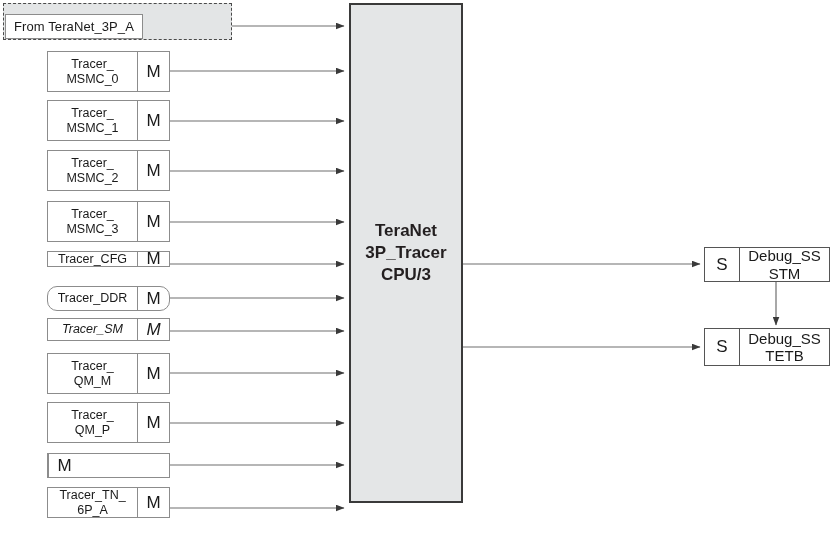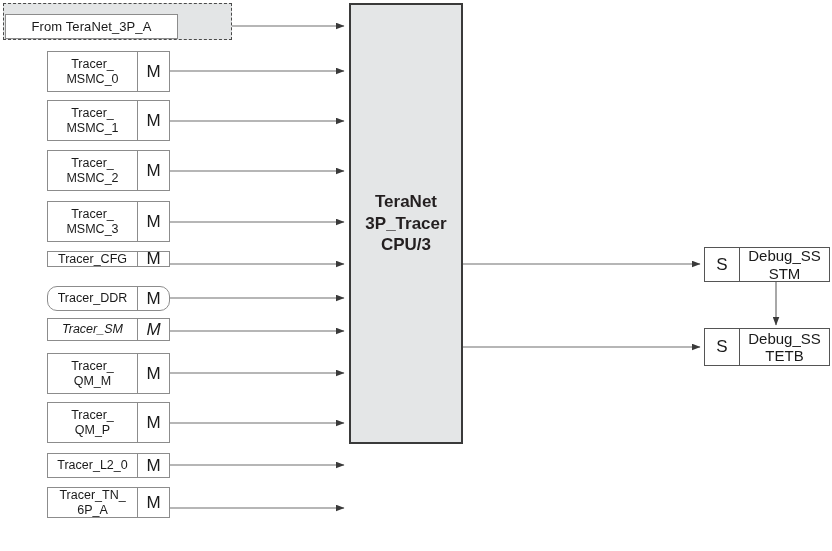--- a/index.html
+++ b/index.html
@@ -151,21 +151,21 @@
         <line x1="170" x2="344" y1="423" y2="423" marker-end="url(#arrowhead)"></line>
         <line x1="170" x2="344" y1="465" y2="465" marker-end="url(#arrowhead)"></line>
         <line x1="170" x2="344" y1="508" y2="508" marker-end="url(#arrowhead)"></line>
         <line x1="463" x2="700" y1="264" y2="264" marker-end="url(#arrowhead)"></line>
         <line x1="463" x2="700" y1="347" y2="347" marker-end="url(#arrowhead)"></line>
         <line x1="776" x2="776" y1="282" y2="325" marker-end="url(#arrowhead)"></line>
       </g>
   </svg>
 
   <div class="abs dashed-group" id="source-group" style="left: 3px; top: 3px; width: 229px; height: 37px;"></div>
-  <div class="abs src-box" id="source-label-box" style="left: 5px; top: 14px; width: 173px; height: 25px;">
+  <div class="abs src-box" id="source-label-box" style="left: 5px; top: 14px; width: 138px; height: 25px;">
     <span>From TeraNet_3P_A</span>
   </div>
 
   <div id="tracer-layer">
       <div class="abs tracer" style="left: 47px; top: 51px; width: 123px; height: 41px;">
         <div class="name-cell">Tracer_
 MSMC_0</div>
         <div class="port-cell">M</div>
       </div>
       <div class="abs tracer" style="left: 47px; top: 100px; width: 123px; height: 41px;">
@@ -199,31 +199,30 @@
         <div class="name-cell">Tracer_
 QM_M</div>
         <div class="port-cell">M</div>
       </div>
       <div class="abs tracer" style="left: 47px; top: 402px; width: 123px; height: 41px;">
         <div class="name-cell">Tracer_
 QM_P</div>
         <div class="port-cell">M</div>
       </div>
       <div class="abs tracer" style="left: 47px; top: 453px; width: 123px; height: 25px;">
-        <div class="name-cell">Tracer_L2_0</div>
         <div class="port-cell">M</div>
       </div>
       <div class="abs tracer" style="left: 47px; top: 487px; width: 123px; height: 31px;">
         <div class="name-cell">Tracer_TN_
 6P_A</div>
         <div class="port-cell">M</div>
       </div>
     </div>
 
-  <div class="abs main-block" id="main-block" style="left: 349px; top: 3px; width: 114px; height: 441px;">
+  <div class="abs main-block" id="main-block" style="left: 349px; top: 3px; width: 114px; height: 500px;">
     <span>TeraNet
 3P_Tracer
 CPU/3</span>
   </div>
 
   <div id="sink-layer">
       <div class="abs sink" style="left: 704px; top: 247px; width: 126px; height: 35px;">
         <div class="port-cell">S</div>
         <div class="name-cell">Debug_SS
 STM</div>

